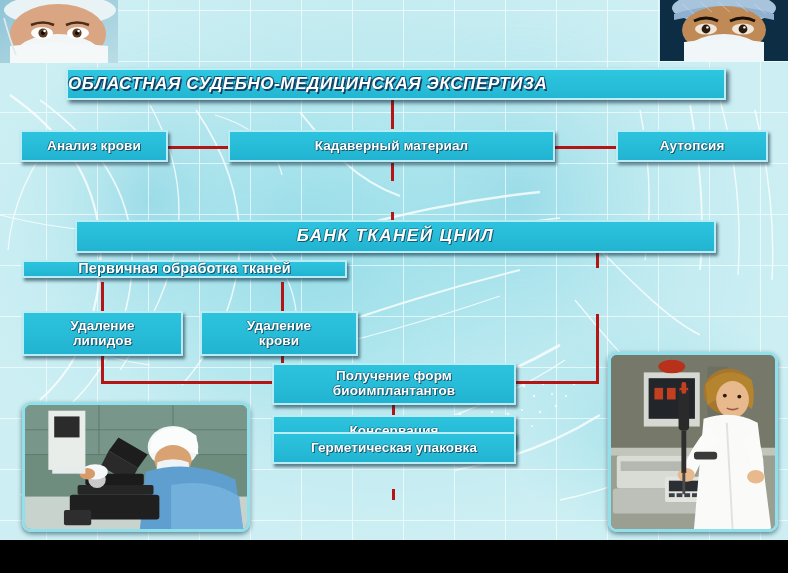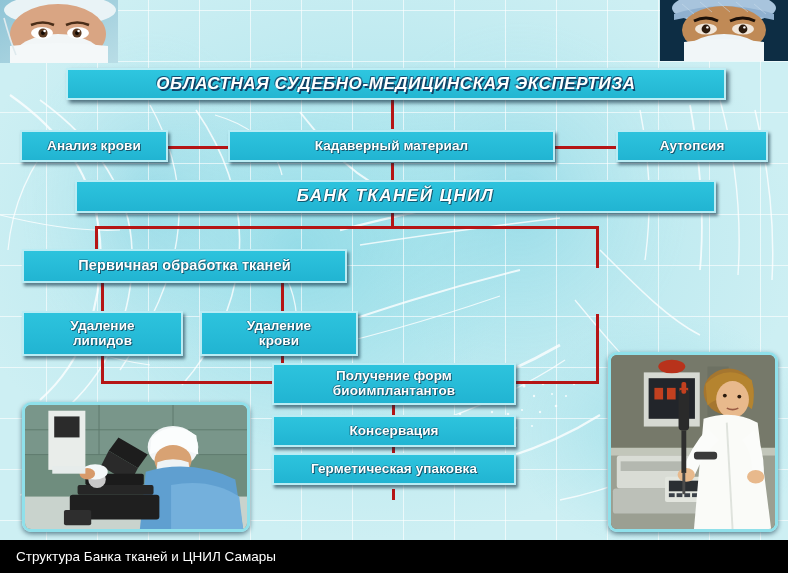--- a/index.html
+++ b/index.html
@@ -64,21 +64,21 @@
     color: #fff;
     font-weight: bold;
     line-height: 1.08;
     letter-spacing: .1px;
     text-shadow: 1px 1px 0 #14566e, -1px 0 0 rgba(10,70,90,.5), 0 -1px 0 rgba(10,70,90,.35);
     padding: 2px 4px;
   }
   .box.big { font-size: 14.5px; }
   .box.norm { font-size: 13.5px; }
   .box.ital {
-    font-style: italic; font-size: 17px; letter-spacing: 1.5px;
+    font-style: italic; font-size: 17px; letter-spacing: 1.5px; margin-top: 40px;
   }
 
   
   #title-banner {
     position: absolute; left: 185px; top: 3px; width: 452px; height: 54px;
     background: linear-gradient(180deg, #2ec6e0 0%, #24b8d4 100%);
     border: 2px solid #bdeef5;
     box-shadow: 3px 3px 4px rgba(0,30,50,.6);
     display: flex; flex-direction: column; align-items: center; justify-content: center;
   }
@@ -88,21 +88,21 @@
     text-shadow: 1.5px 1.5px 0 #123f63, -1px -1px 0 rgba(16,60,95,.75),
                  1px -1px 0 rgba(16,60,95,.55), -1px 1px 0 rgba(16,60,95,.55);
   }
 
   
   #subtitle-banner {
     position: absolute; left: 66px; top: 68px; width: 660px; height: 32px;
     background: linear-gradient(180deg, #2ec6e0 0%, #23b6d2 100%);
     border: 2px solid #bdeef5;
     box-shadow: 3px 3px 4px rgba(0,30,50,.6);
-    display: flex; align-items: center; justify-content: center;
+    display: flex; align-items: center; 
   }
   #subtitle-banner span {
     font-style: italic; font-weight: bold; font-size: 17px;
     color: #fff; letter-spacing: .6px; white-space: nowrap;
     text-shadow: 1.5px 1.5px 0 #123f63, -1px -1px 0 rgba(16,60,95,.75),
                  1px -1px 0 rgba(16,60,95,.5);
   }
 
   
   .conn { position: absolute; background: #b51515; }
@@ -388,21 +388,21 @@
   </div>
 
   <div class="box norm" style="left:616px; top:130px; width:152px; height:32px;">
     <span>Аутопсия</span>
   </div>
 
   <div class="box ital" style="left:75px; top:180px; width:641px; height:33px;">
     <span>БАНК ТКАНЕЙ  ЦНИЛ</span>
   </div>
 
-  <div class="box big" style="left:22px; top:249px; width:325px; height:34px;">
+  <div class="box big" style="left:22px; top:260px; width:325px; height:18px;">
     <span>Первичная обработка тканей</span>
   </div>
 
 
   <div class="box norm" style="left:22px; top:311px; width:161px; height:45px; flex-direction:column;">
     <span>Удаление</span>
     <span>липидов</span>
   </div>
 
   <div class="box norm" style="left:200px; top:311px; width:158px; height:45px; flex-direction:column;">
@@ -412,22 +412,19 @@
 
   <div class="box norm" style="left:272px; top:363px; width:244px; height:42px; flex-direction:column;">
     <span>Получение форм</span>
     <span>биоимплантантов</span>
   </div>
 
   <div class="box norm" style="left:272px; top:415px; width:244px; height:32px;">
     <span>Консервация</span>
   </div>
 
-  <div class="box norm" style="left:272px; top:453px; width:244px; height:32px;">
+  <div class="box norm" style="left:272px; top:432px; width:244px; height:32px;">
     <span>Герметическая упаковка</span>
   </div>
 
 
-  <div id="caption-bar">
-    <span>Структура Банка тканей и ЦНИЛ Самары</span>
-  </div>
 
 </div>
 
 </body></html>

